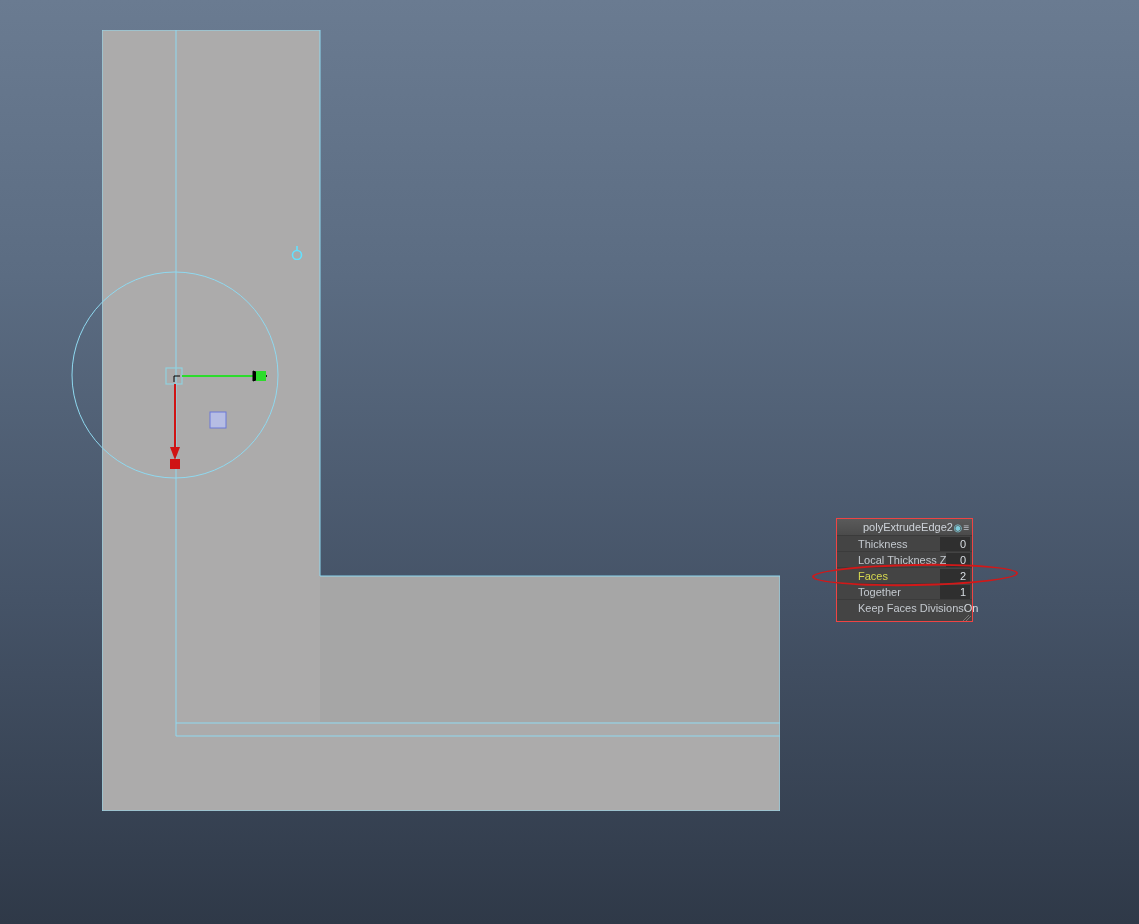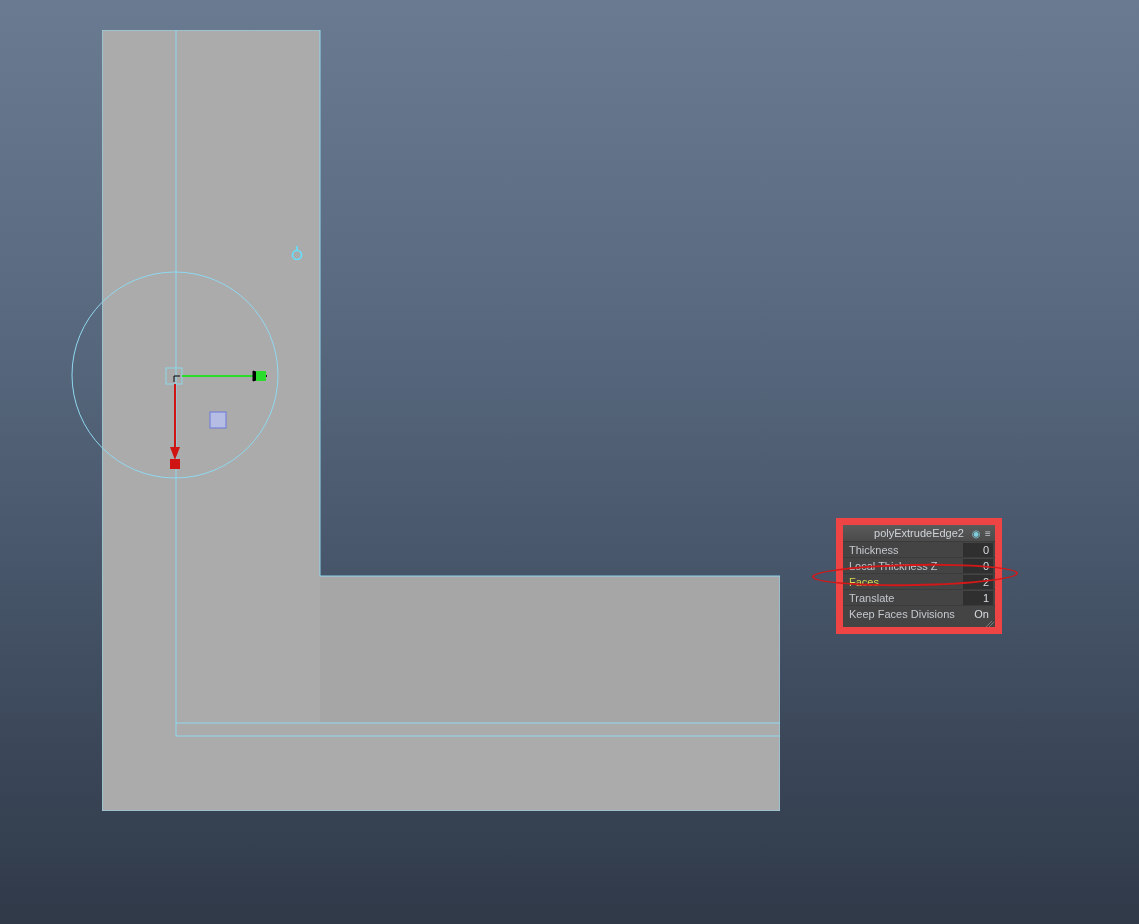--- a/index.html
+++ b/index.html
@@ -56,23 +56,23 @@
     height: 14px;
     color: #63e1ff;
   }
   .rotate-icon svg { stroke: #63e1ff; fill:none; stroke-width:1.6; }
 
   
   .panel {
     position: absolute;
     left: 836px;
     top: 518px;
-    width: 166px;
+    width: 137px;
     background: #444444;
-    border: 7px solid #ef4444;
+    border: 1px solid #ef4444;
     color: #bfc3c9;
   }
   .panel-header {
     display: flex;
     align-items: center;
     height: 16px;
     background: linear-gradient(#5a5a5a,#4b4b4b);
     padding: 0 2px 0 6px;
   }
   .panel-header .title {
@@ -102,20 +102,21 @@
     padding-left: 6px;
     border-top: 1px solid rgba(0,0,0,0.12);
   }
   .panel-row:first-of-type { border-top: none; }
   .panel-row .label {
     flex: 1;
     font-size: 11px;
     line-height: 16px;
     color: #c4c9cf;
     white-space: nowrap;
+    margin-left: 15px;
   }
   .panel-row.highlight .label { color: #d6d84f; }
   .panel-row .value {
     width: 30px;
     height: 14px;
     text-align: right;
     padding-right: 4px;
     background: #2f2f2f;
     color: #d8dde2;
     font-size: 11px;
@@ -209,21 +210,21 @@
     </div>
     <div class="panel-row">
       <span class="label">Local Thickness Z</span>
       <span class="value">0</span>
     </div>
     <div class="panel-row highlight">
       <span class="label">Faces</span>
       <span class="value">2</span>
     </div>
     <div class="panel-row">
-      <span class="label">Translate</span>
+      <span class="label">Together</span>
       <span class="value">1</span>
     </div>
     <div class="panel-row">
       <span class="label">Keep Faces Divisions</span>
       <span class="value on">On</span>
     </div>
 
     <div class="panel-resize">
       <div class="grip"></div>
     </div>

